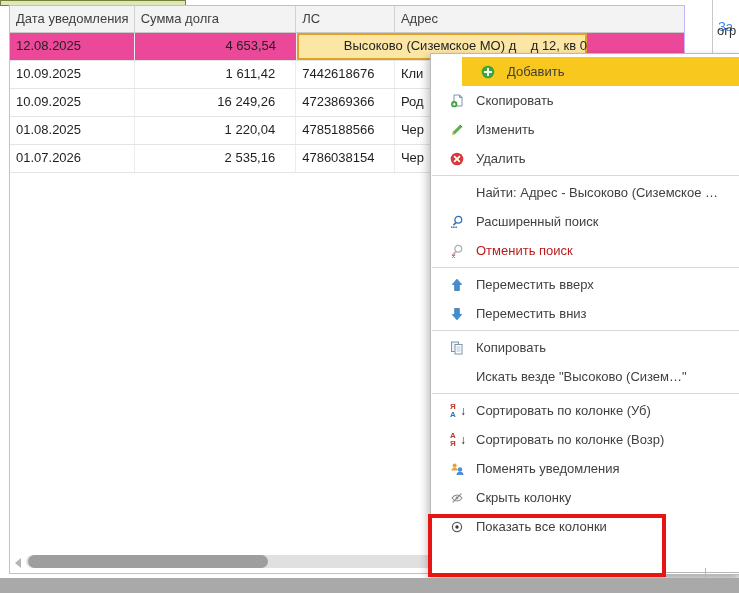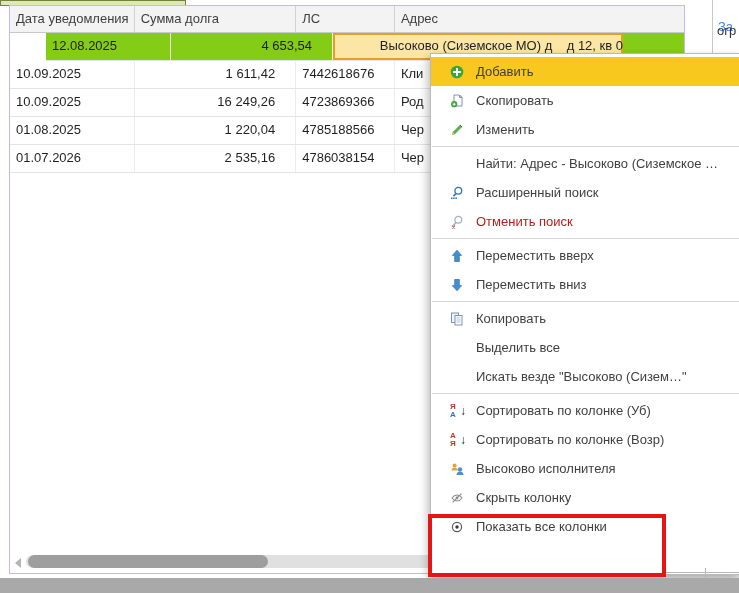--- a/index.html
+++ b/index.html
@@ -14,39 +14,39 @@
   .thead{display:flex;height:26px;background:#f3f3f3;border-bottom:1px solid #c9c9c9;}
   .th{box-sizing:border-box;border-right:1px solid #d2d2d2;line-height:25px;padding-left:6px;
       color:#3e3e3e;white-space:nowrap;overflow:hidden;}
   .th:last-child{border-right:none;}
   .trow{display:flex;height:27px;border-bottom:1px solid #e4e4e4;}
   .td{box-sizing:border-box;border-right:1px solid #ececec;line-height:26px;padding-left:6px;
       white-space:nowrap;overflow:hidden;}
   .td:last-child{border-right:none;}
   .c1{width:125px;} .c2{width:162px;} .c3{width:99px;} .c4{width:290px;}
   .td.num{text-align:right;padding-right:20px;padding-left:0;}
-  .trow.sel{background:#84cc16;margin-left:36px;}
+  .trow.sel{background:#ec4899;}
   .td.selcell{background:#fbe6a6;box-shadow:inset 0 0 0 2px #dfa226;text-align:right;}
   
   .hscroll{position:absolute;left:1px;right:1px;bottom:2px;height:18px;}
   .sarrow{position:absolute;left:4px;top:5px;width:0;height:0;
           border-top:5px solid transparent;border-bottom:5px solid transparent;
           border-right:6px solid #b5b5b5;}
   .strack{position:absolute;left:15px;right:4px;top:2px;height:13px;background:#e0e0e0;border-radius:7px;}
   .sthumb{position:absolute;left:17px;top:2px;width:240px;height:13px;background:#9e9e9e;border-radius:7px;}
   
   .vdiv{position:absolute;left:712px;top:0;width:1px;height:55px;background:#c9c9c9;}
   .sp1{position:absolute;left:718px;top:19px;color:#3b82f6;}
   .sp2{position:absolute;left:717px;top:23px;color:#333;}
   
   .menu{position:absolute;left:430px;top:53px;width:311px;height:522px;background:#fff;
         border:1px solid #b9b9b9;box-sizing:border-box;padding-top:3px;z-index:20;
         box-shadow:-4px 4px 8px rgba(0,0,0,.18),4px 5px 9px rgba(0,0,0,.18);}
   .mi{height:29px;display:flex;align-items:center;padding-left:18px;}
-  .mi.hl{background:#f8c81f;}
+  .mi.hl{background:#f8c81f;margin-left:31px;}
   .mic{width:16px;height:16px;flex:0 0 16px;display:flex;align-items:center;justify-content:center;position:relative;}
   .ml{margin-left:11px;color:#3f3f3f;white-space:nowrap;}
   .mi.dis .ml{color:#b91c1c;}
   .msep{height:1px;background:#d8d8d8;margin:2px 1px;}
   
   .sl{position:absolute;left:1px;font-size:8px;font-weight:bold;line-height:8px;}
   .sl.top{top:0;} .sl.bot{bottom:0;}
   .red{color:#c0392b;} .blue{color:#2e75b6;}
   .sar{position:absolute;right:-1px;top:1px;font-size:12px;line-height:14px;color:#222;}
   
@@ -138,20 +138,29 @@
     <span class="mic">
       <svg width="14" height="14" viewBox="0 0 14 14">
           <path d="M1.8 12.2l.9-3.1 7.2-7.2 2.2 2.2-7.2 7.2z" fill="#5ab052"></path>
           <path d="M9.9 1.9l2.2 2.2" stroke="#3c7d36" stroke-width="1"></path>
           <path d="M1.8 12.2l.9-3.1 2.2 2.2z" fill="#e8c87e"></path>
         </svg>
     </span>
     <span class="ml">Изменить</span>
   </div>
 
+  <div class="mi">
+    <span class="mic">
+      <svg width="14" height="14" viewBox="0 0 14 14">
+          <circle cx="7" cy="7" r="6.3" fill="#d63a3a"></circle>
+          <path d="M4.6 4.6l4.8 4.8M9.4 4.6L4.6 9.4" stroke="#fff" stroke-width="1.7" stroke-linecap="round"></path>
+        </svg>
+    </span>
+    <span class="ml">Удалить</span>
+  </div>
 
   <div class="msep"></div>
 
   <div class="mi">
     <span class="mic"></span>
     <span class="ml">Найти: Адрес - Высоково (Сиземское …</span>
   </div>
 
   <div class="mi">
     <span class="mic">
@@ -203,24 +212,20 @@
     <span class="mic">
       <svg width="14" height="14" viewBox="0 0 14 14">
           <rect x="1.5" y="1" width="7" height="9.5" fill="#eef3f8" stroke="#7d96ad"></rect>
           <rect x="5" y="3.5" width="7" height="9.5" fill="#fff" stroke="#7d96ad"></rect>
           <path d="M6.5 6h4M6.5 8h4M6.5 10h4" stroke="#9fb3c6" stroke-width="0.8"></path>
         </svg>
     </span>
     <span class="ml">Копировать</span>
   </div>
 
-  <div class="mi">
-    <span class="mic"></span>
-    <span class="ml">Выделить все</span>
-  </div>
 
   <div class="mi">
     <span class="mic"></span>
     <span class="ml">Искать везде "Высоково (Сизем…"</span>
   </div>
 
   <div class="msep"></div>
 
   <div class="mi">
     <span class="mic">
@@ -242,21 +247,21 @@
 
   <div class="mi">
     <span class="mic">
       <svg width="15" height="14" viewBox="0 0 15 14">
           <circle cx="4.6" cy="3.4" r="2" fill="#e2a23c"></circle>
           <path d="M1.4 8.6c0-1.8 1.4-3.2 3.2-3.2s3.2 1.4 3.2 3.2z" fill="#e2a23c"></path>
           <circle cx="10" cy="7.4" r="2.2" fill="#4a90d9"></circle>
           <path d="M6.4 13c0-2 1.6-3.6 3.6-3.6s3.6 1.6 3.6 3.6z" fill="#4a90d9"></path>
         </svg>
     </span>
-    <span class="ml">Высоково исполнителя</span>
+    <span class="ml">Поменять уведомления</span>
   </div>
 
   <div class="mi">
     <span class="mic">
       <svg width="14" height="14" viewBox="0 0 14 14">
           <path d="M2 7c1.4-2 3.1-3 5-3s3.6 1 5 3c-1.4 2-3.1 3-5 3S3.4 9 2 7z" fill="none" stroke="#8d8d8d" stroke-width="1.1"></path>
           <circle cx="7" cy="7" r="1.4" fill="#8d8d8d"></circle>
           <path d="M2.6 11.4L11.4 2.6" stroke="#8d8d8d" stroke-width="1.2"></path>
         </svg>
     </span>

